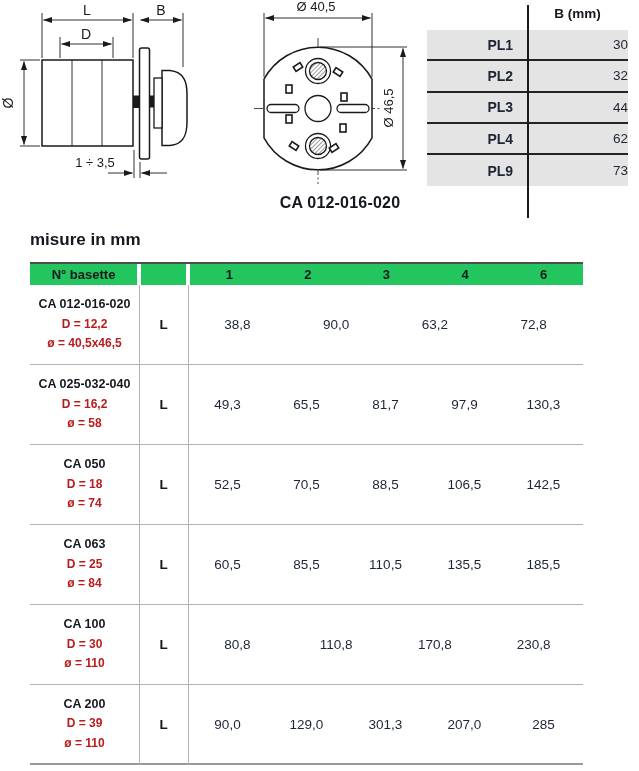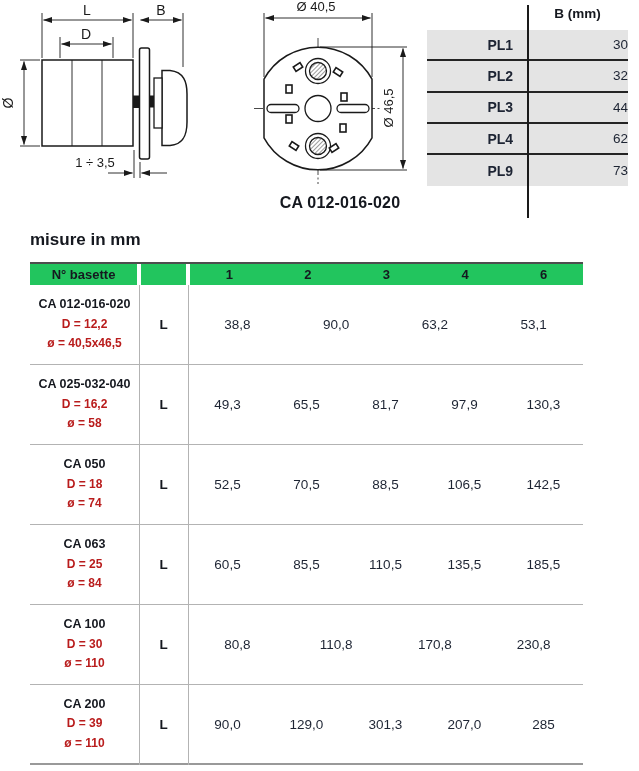--- a/index.html
+++ b/index.html
@@ -208,21 +208,21 @@
       <div class="mt-row">
         <div class="mc namecell">
           <div class="rname">CA 012-016-020</div>
           <div class="rsub">D = 12,2</div>
           <div class="rsub">ø = 40,5x46,5</div>
         </div>
         <div class="mc lcol">L</div>
         <div class="mc val">38,8</div>
         <div class="mc val">90,0</div>
         <div class="mc val">63,2</div>
-        <div class="mc val">53,1</div>
+        <div class="mc val">72,8</div>
       </div>
 
       <div class="mt-row">
         <div class="mc namecell">
           <div class="rname">CA 025-032-040</div>
           <div class="rsub">D = 16,2</div>
           <div class="rsub">ø = 58</div>
         </div>
         <div class="mc lcol">L</div>
         <div class="mc val">49,3</div>

